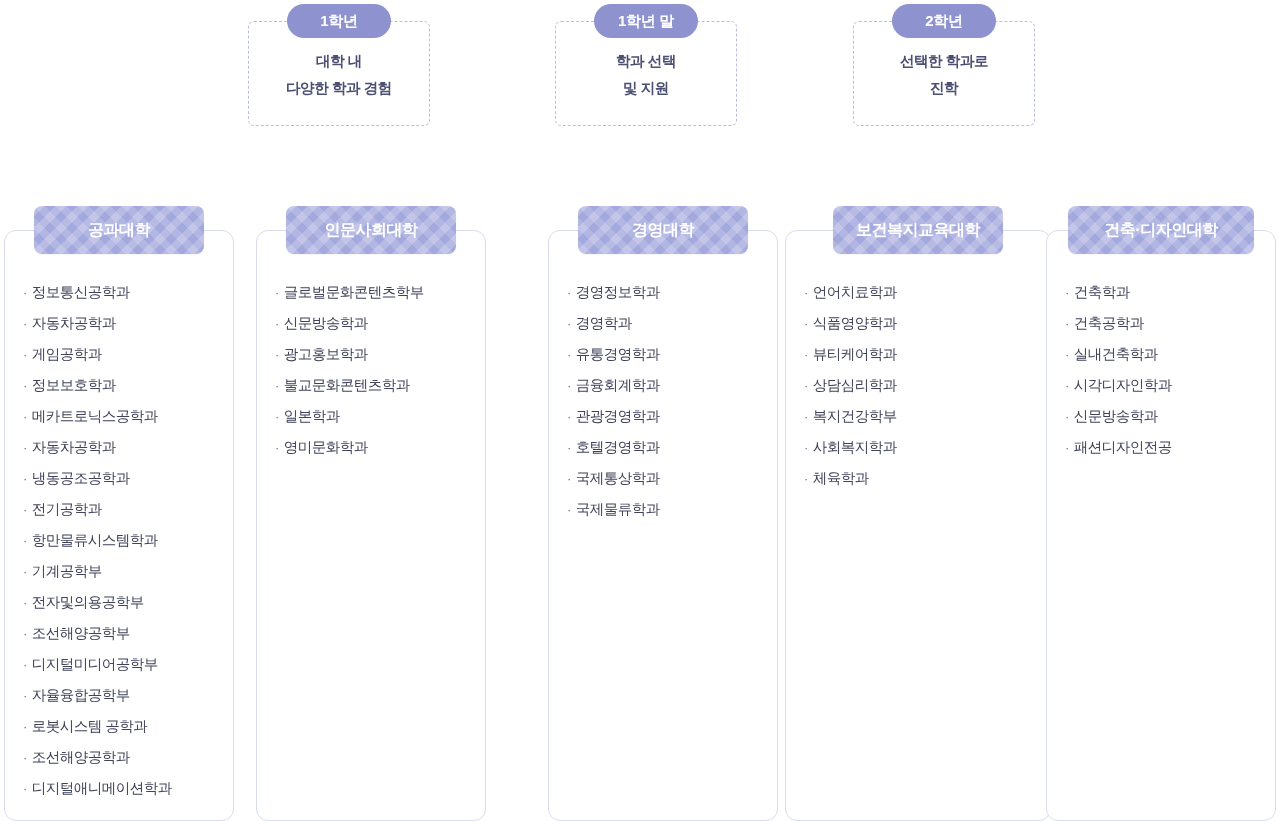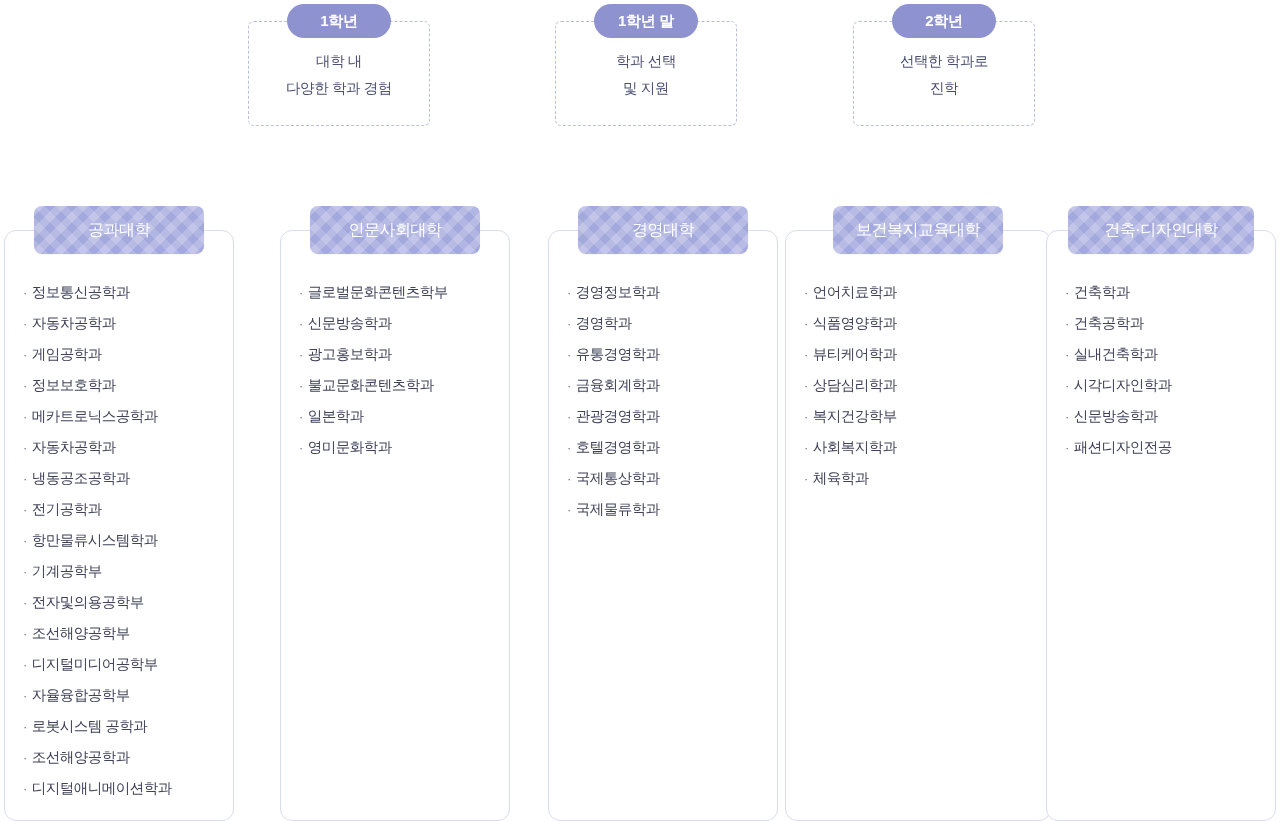--- a/index.html
+++ b/index.html
@@ -49,21 +49,21 @@
     margin-top: -17px;
     border: 1px dashed #b9bede;
     border-radius: 6px;
     background: #ffffff;
     height: 105px;
     padding-top: 26px;
     box-sizing: border-box;
     text-align: center;
     color: #4b4f73;
     font-size: 14.5px;
-    font-weight: normal;
+    font-weight: bold;
     letter-spacing: -0.4px;
     line-height: 1.85;
   }
   .step-box .l2 { display: block; }
 
   
   #colleges {
     position: absolute;
     top: 206px;
     left: 0;
@@ -79,21 +79,21 @@
     height: 48px;
     margin: 0 auto;
     background: #a3a8dd;
     background-image:
       linear-gradient(135deg, rgba(255,255,255,0.22) 25%, transparent 25%, transparent 50%, rgba(255,255,255,0.22) 50%, rgba(255,255,255,0.22) 75%, transparent 75%, transparent),
       linear-gradient(45deg, rgba(255,255,255,0.16) 25%, transparent 25%, transparent 50%, rgba(255,255,255,0.16) 50%, rgba(255,255,255,0.16) 75%, transparent 75%, transparent);
     background-size: 22px 22px, 22px 22px;
     color: #ffffff;
     border-radius: 8px;
     font-size: 16px;
-    font-weight: normal;
+    font-weight: bold;
     letter-spacing: -0.5px;
     display: flex;
     align-items: center;
     justify-content: center;
     position: relative;
     z-index: 3;
     box-shadow: 0 1px 2px rgba(0,0,0,0.04);
   }
   .college-body {
     margin-top: -24px;
@@ -117,21 +117,21 @@
     white-space: nowrap;
   }
   .dept-list li .dot {
     color: #6a6f96;
     margin-right: 5px;
     font-size: 13px;
   }
 
   
   .c0 { left: 4px;   width: 230px; }
-  .c1 { left: 280px; width: 230px; }
+  .c1 { left: 256px; width: 230px; }
   .c2 { left: 524px; width: 230px; padding-left: 24px; }
   .c3 { left: 785px; width: 266px; }
   .c4 { left: 1046px; width: 230px; }
 
   .c0 .college-badge { width: 170px; }
   .c1 .college-badge { width: 170px; }
   .c2 .college-badge { width: 170px; }
   .c3 .college-badge { width: 170px; }
   .c4 .college-badge { width: 186px; }
 

